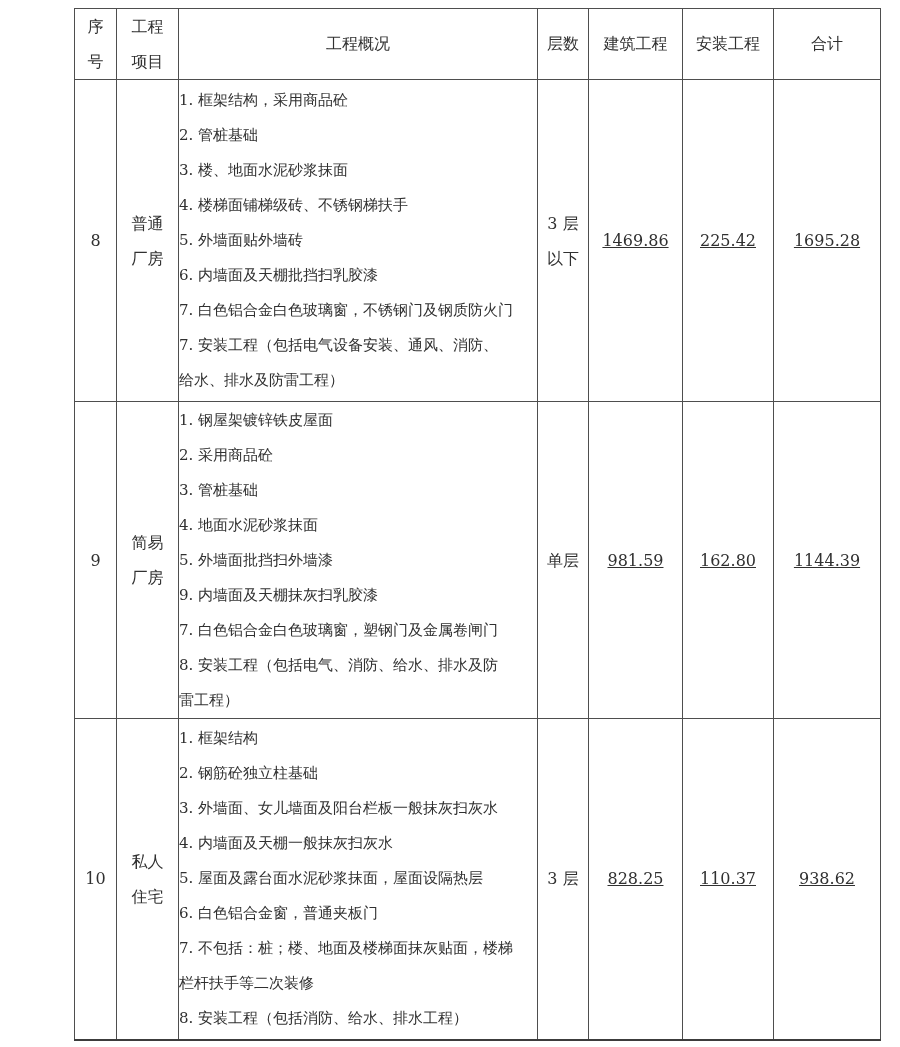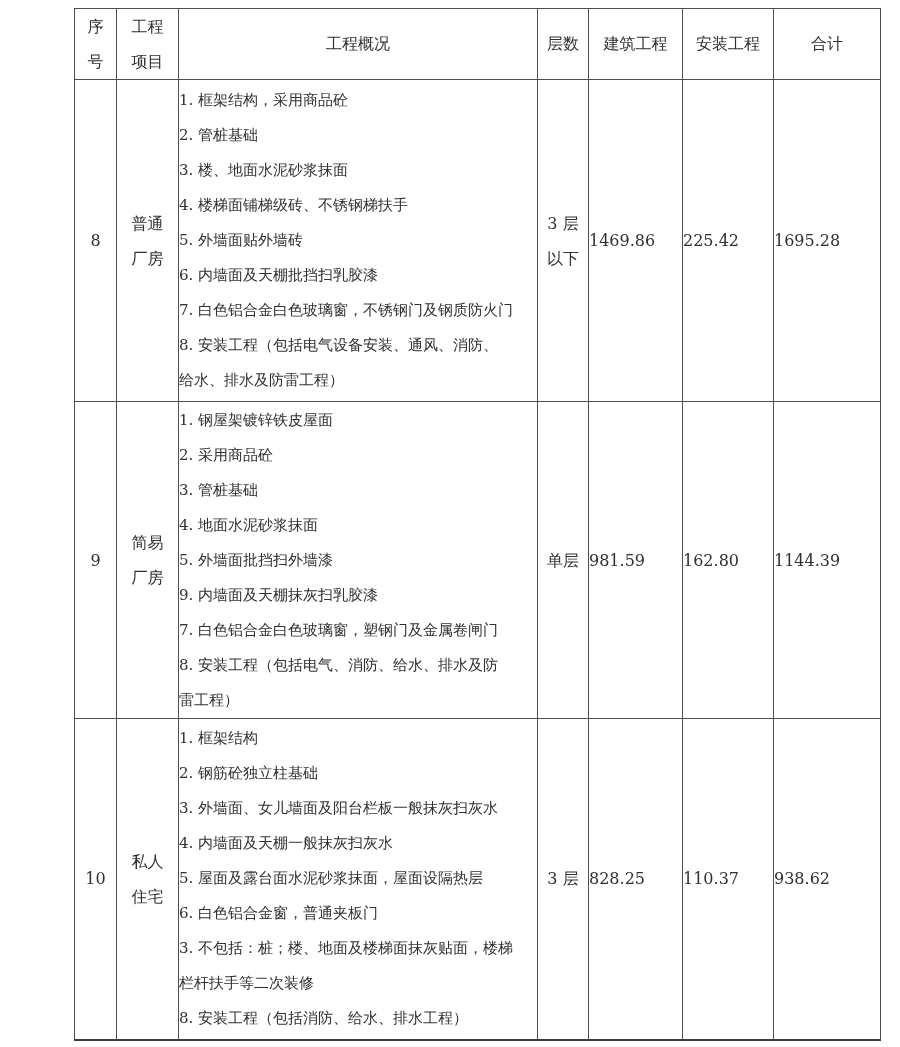--- a/index.html
+++ b/index.html
@@ -48,22 +48,23 @@
     padding: 2px 8px;
     vertical-align: middle;
     margin-left: 36px;
   }
   .ov-line {
     line-height: 35px;
     white-space: pre-line;
     font-size: 15px;
   }
   .num-cell {
-    text-align: left;
+    text-align: center;
     font-size: 16px;
+    text-decoration: underline;
   }
 </style>
 </head>
 <body>
 
 <div class="doc-table-wrap">
   <table class="doc-table">
     <colgroup>
       <col style="width:42px">
       <col style="width:62px">
@@ -92,21 +93,21 @@
     <td class="stack">普通
 厂房</td>
     <td class="overview-cell">
             <div class="ov-line">1. 框架结构，采用商品砼</div>
             <div class="ov-line">2. 管桩基础</div>
             <div class="ov-line">3. 楼、地面水泥砂浆抹面</div>
             <div class="ov-line">4. 楼梯面铺梯级砖、不锈钢梯扶手</div>
             <div class="ov-line">5. 外墙面贴外墙砖</div>
             <div class="ov-line">6. 内墙面及天棚批挡扫乳胶漆</div>
             <div class="ov-line">7. 白色铝合金白色玻璃窗，不锈钢门及钢质防火门</div>
-            <div class="ov-line">8.  安装工程（包括电气设备安装、通风、消防、
+            <div class="ov-line">7.  安装工程（包括电气设备安装、通风、消防、
 给水、排水及防雷工程）</div>
           </td>
     <td class="stack">3 层
 以下</td>
     <td class="num-cell">1469.86</td>
     <td class="num-cell">225.42</td>
     <td class="num-cell">1695.28</td>
   </tr>
 
   <tr class="r1">
@@ -134,21 +135,21 @@
     <td class="center">10</td>
     <td class="stack">私人
 住宅</td>
     <td class="overview-cell">
             <div class="ov-line">1. 框架结构</div>
             <div class="ov-line">2. 钢筋砼独立柱基础</div>
             <div class="ov-line">3. 外墙面、女儿墙面及阳台栏板一般抹灰扫灰水</div>
             <div class="ov-line">4. 内墙面及天棚一般抹灰扫灰水</div>
             <div class="ov-line">5. 屋面及露台面水泥砂浆抹面，屋面设隔热层</div>
             <div class="ov-line">6. 白色铝合金窗，普通夹板门</div>
-            <div class="ov-line">3. 不包括：桩；楼、地面及楼梯面抹灰贴面，楼梯
+            <div class="ov-line">7. 不包括：桩；楼、地面及楼梯面抹灰贴面，楼梯
 栏杆扶手等二次装修</div>
             <div class="ov-line">8.  安装工程（包括消防、给水、排水工程）</div>
           </td>
     <td class="stack">3 层</td>
     <td class="num-cell">828.25</td>
     <td class="num-cell">110.37</td>
     <td class="num-cell">938.62</td>
   </tr>
 </tbody>
   </table>

